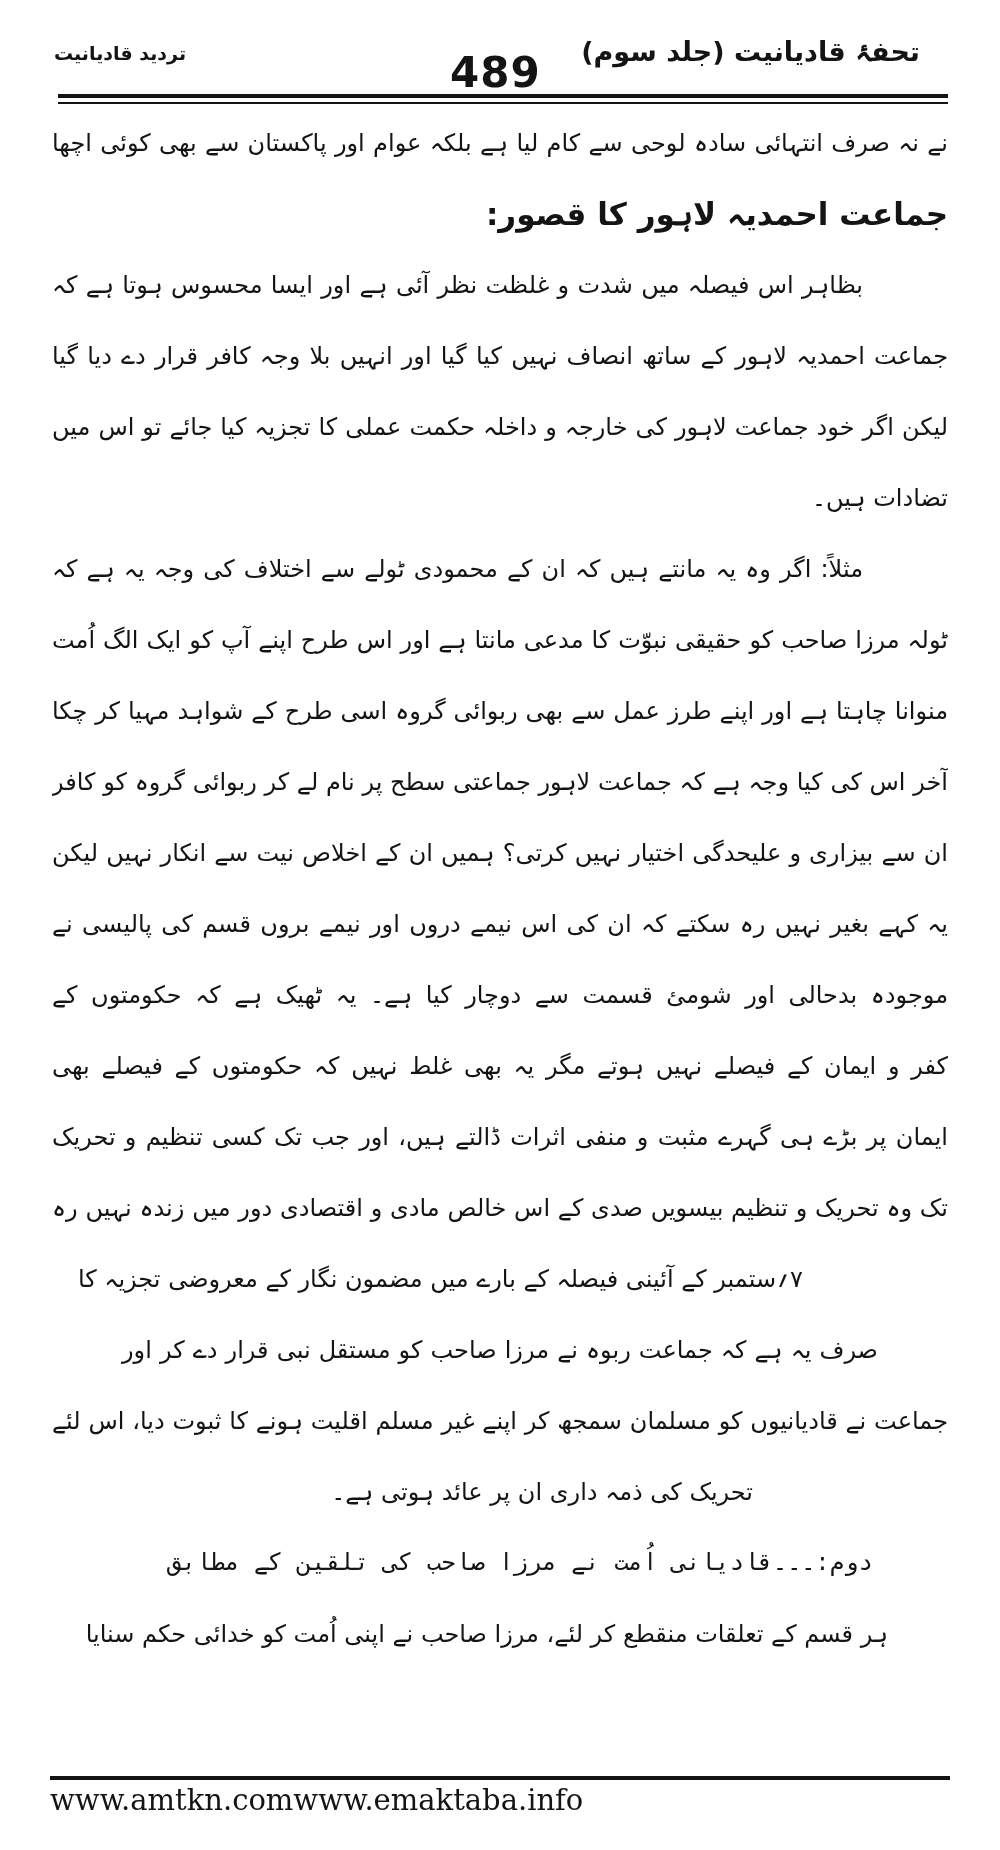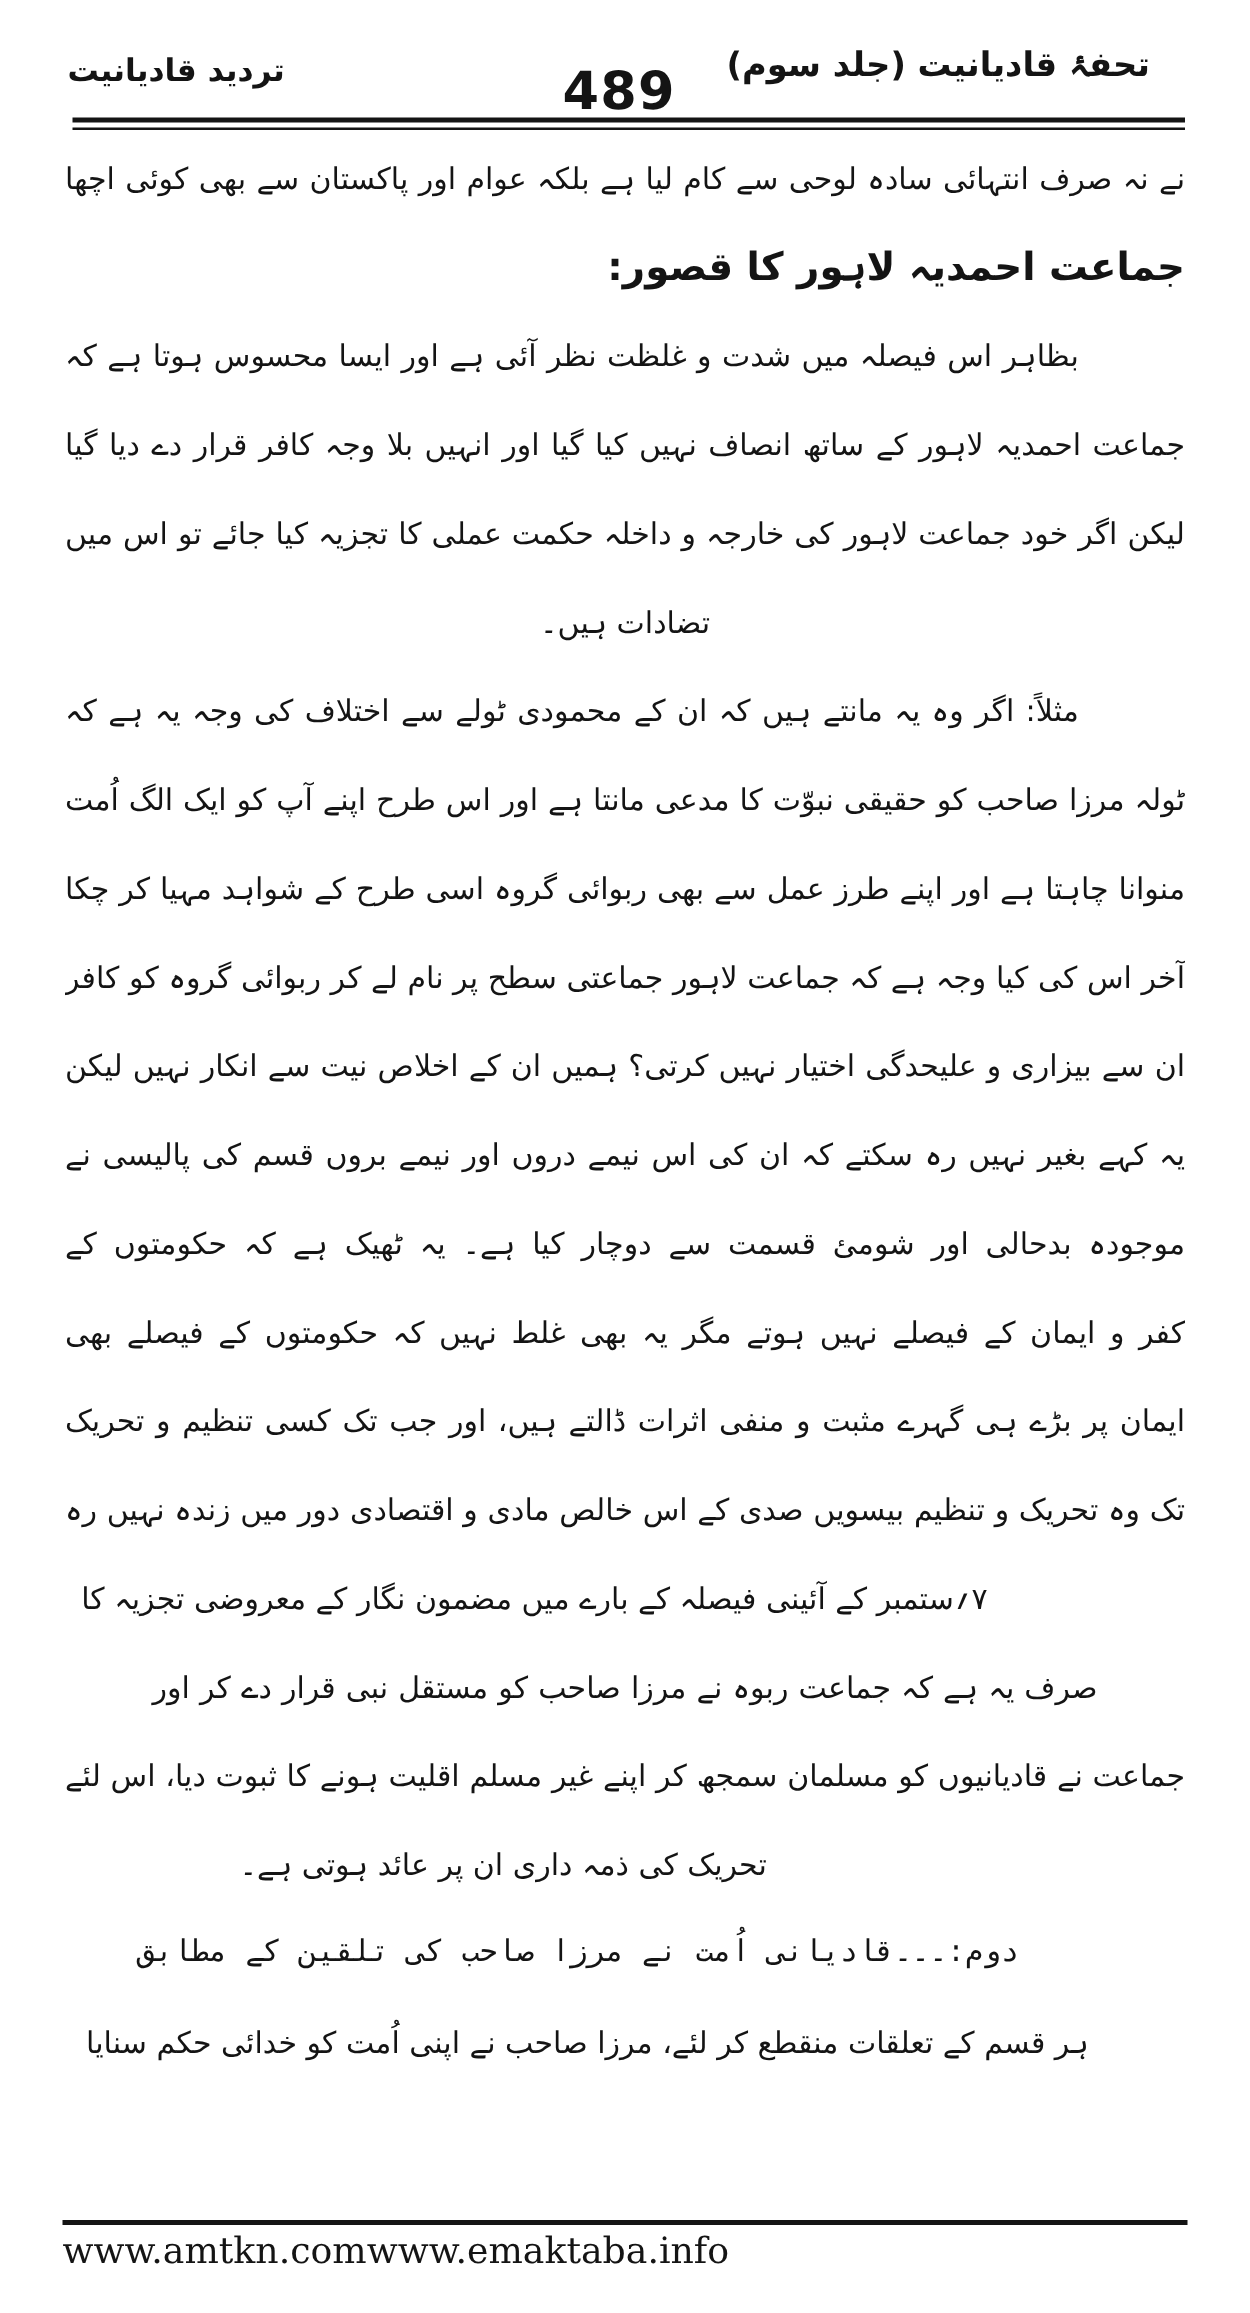--- a/index.html
+++ b/index.html
@@ -19,38 +19,38 @@
     font-weight: 700; font-size: 27px; direction: rtl; white-space: nowrap;
   }
   .hdr-num {
     position: absolute; left: 398px; top: 8px;
     font-weight: 700; font-size: 42px; letter-spacing: 1px;
     font-family: "DejaVu Sans", sans-serif;
     margin-top: 16px;
   }
   .hdr-left {
     position: absolute; left: 2px; top: 18px;
-    font-weight: 700; font-size: 25px; direction: rtl; white-space: nowrap;
+    font-weight: 700; font-size: 19px; direction: rtl; white-space: nowrap;
   }
   .rule-double {
     position: absolute; top: 94px; left: 58px; width: 890px; height: 4px;
     border-top: 4px solid #141414; border-bottom: 2px solid #141414;
   }
 
   
   .txt {
     position: absolute; top: 108px; left: 52px; width: 896px;
     direction: rtl;
   }
   .ln {
     height: 71px; line-height: 71px; font-size: 24px;
     overflow: hidden; color: #141414;
   }
   .j  { text-align: justify; text-align-last: justify; text-justify: inter-word; }
-  .r  { text-align: center; }
+  .r  { text-align: right; }
   .hd { font-weight: 700; font-size: 31px; }
   .indA { padding-right: 85px; }
   .indB { padding-right: 145px; }
   .indC { padding-right: 70px; padding-left: 70px; }
   .indD { padding-right: 195px; }
   .indE { padding-right: 75px; font-family: Liberation Mono, monospace; }
   .indF { padding-right: 60px; }
 
   
   .rule-footer {

